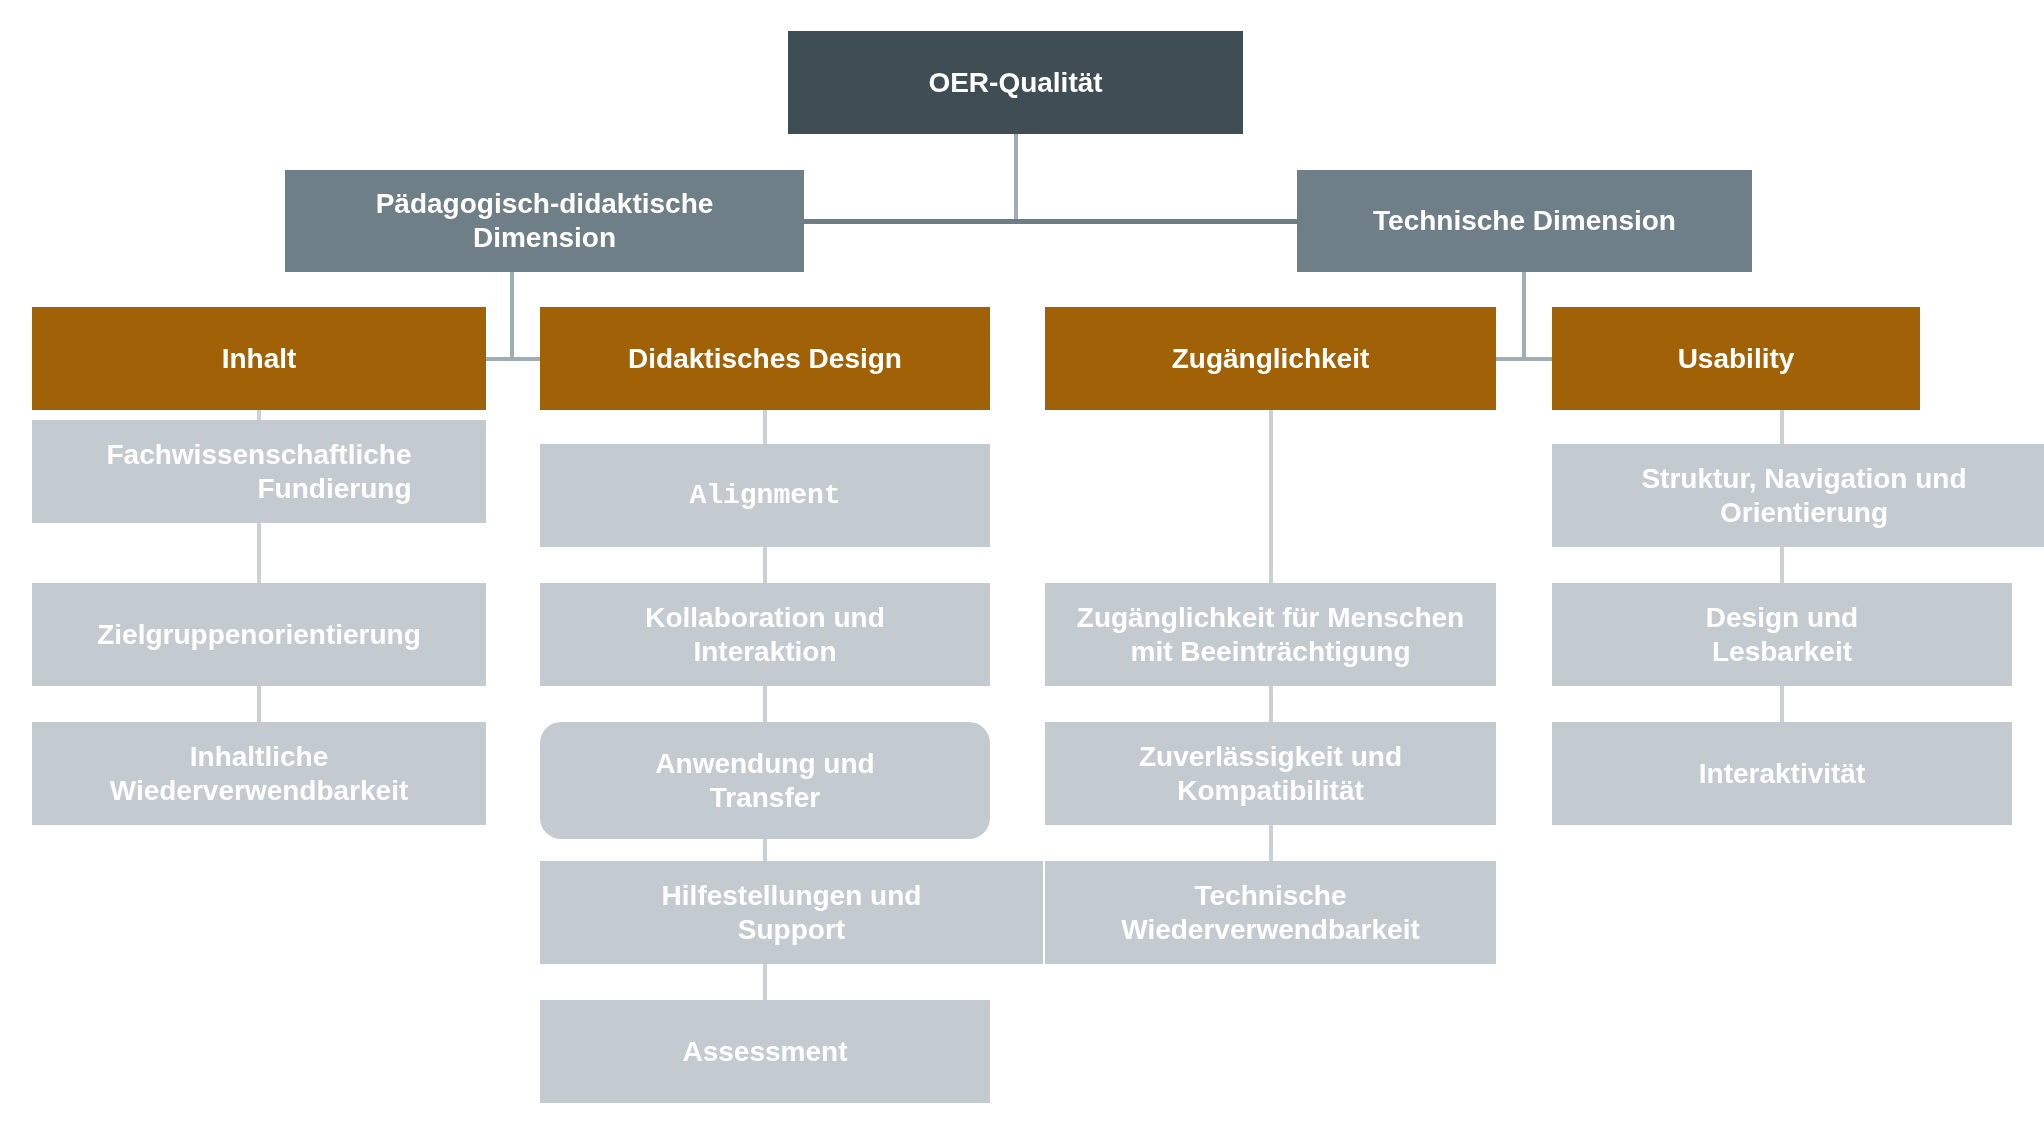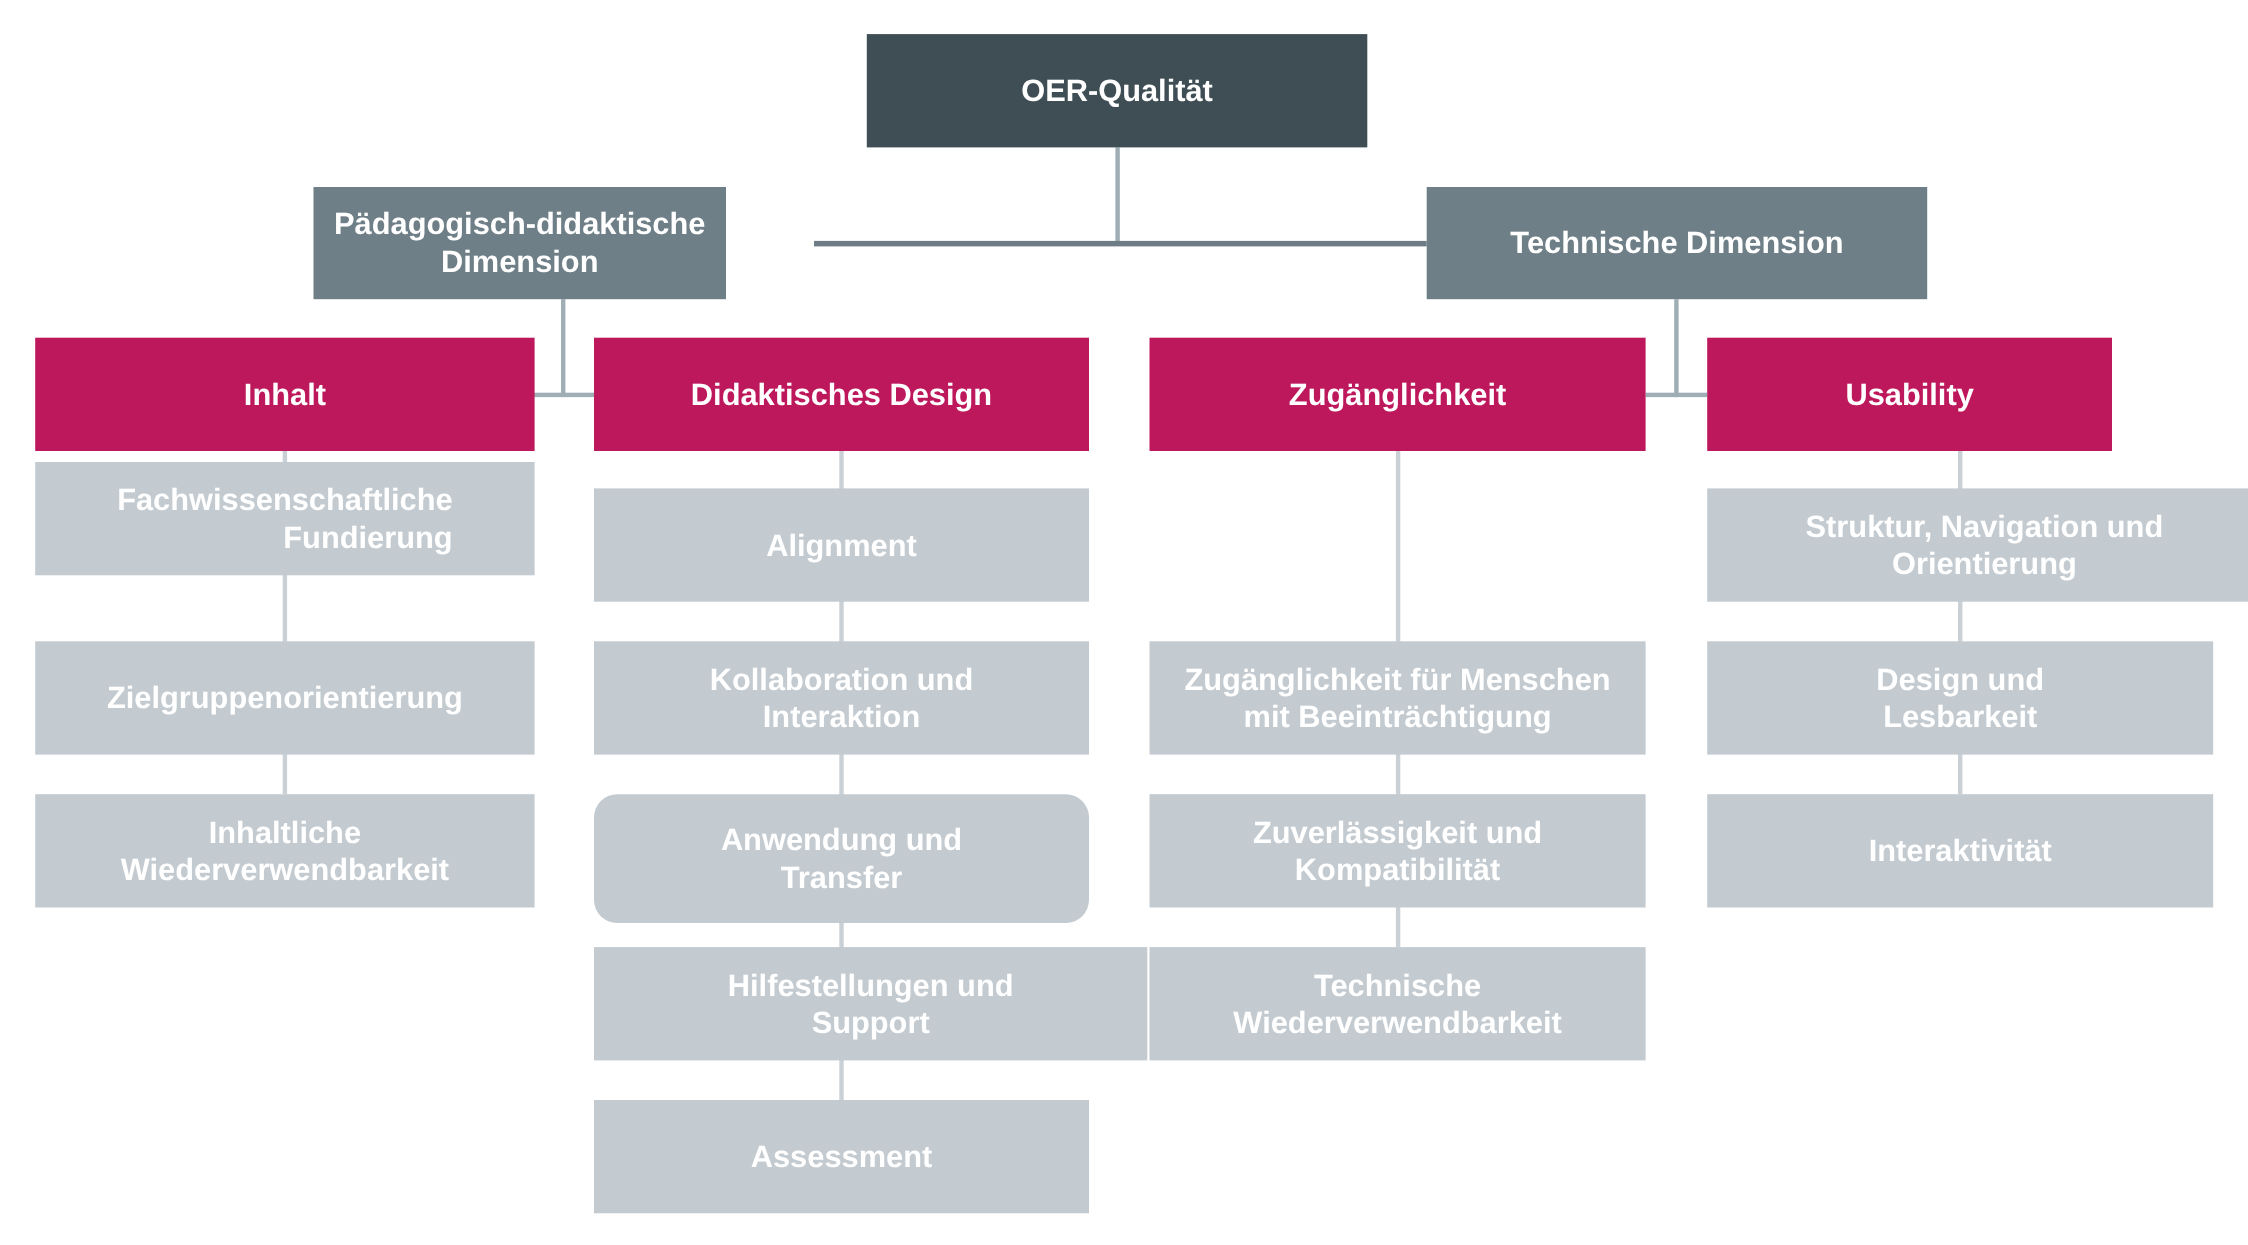--- a/index.html
+++ b/index.html
@@ -18,47 +18,47 @@
     font-weight:bold;
     font-size:28px;
     line-height:1.2;
     white-space:pre-line;
     padding:0 16px;
     box-sizing:border-box;
     z-index:2;
   }
   .lv1{background:#3e4e54;}
   .lv2{background:#6f7f87;}
-  .lv3{background:#be185d;}
+  .lv3{background:#a16207;}
   .lv4{background:#c3cbd1;}
   .line{position:absolute;z-index:1;}
   .line-dark{background:#6e7d85;}
   .line-mid{background:#9fadb4;}
   .line-light{background:#c9d0d6;}
 
   
   .b-oer{left:788px;top:31px;width:455px;height:103px;}
 
   
-  .b-paed{left:285px;top:170px;width:375px;height:102px;}
+  .b-paed{left:285px;top:170px;width:519px;height:102px;}
   .b-tech{left:1297px;top:170px;width:455px;height:102px;}
 
   
   .b-inhalt {left:32px;  top:307px;width:454px;height:103px;}
   .b-didak  {left:540px; top:307px;width:450px;height:103px;}
   .b-zugang {left:1045px;top:307px;width:451px;height:103px;}
   .b-usab   {left:1552px;top:307px;width:368px;height:103px;}
 
   
   .b-c1r1{left:32px;top:420px;width:454px;height:103px;text-align:right;}
   .b-c1r2{left:32px;top:583px;width:454px;height:103px;}
   .b-c1r3{left:32px;top:722px;width:454px;height:103px;}
 
   
-  .b-c2r1{left:540px;top:444px;width:450px;height:103px;}
+  .b-c2r1{left:540px;top:444px;width:450px;height:103px;font-family:Liberation Mono, monospace;}
   .b-c2r2{left:540px;top:583px;width:450px;height:103px;}
   .b-c2r3{left:540px;top:722px;width:450px;height:117px;border-radius:21px;}
   .b-c2r4{left:540px;top:861px;width:503px;height:103px;}
   .b-c2r5{left:540px;top:1000px;width:450px;height:103px;}
 
   
   .b-c3r1{left:1045px;top:444px;width:451px;height:103px;}
   .b-c3r2{left:1045px;top:583px;width:451px;height:103px;}
   .b-c3r3{left:1045px;top:722px;width:451px;height:103px;}
   .b-c3r4{left:1045px;top:861px;width:451px;height:103px;}

